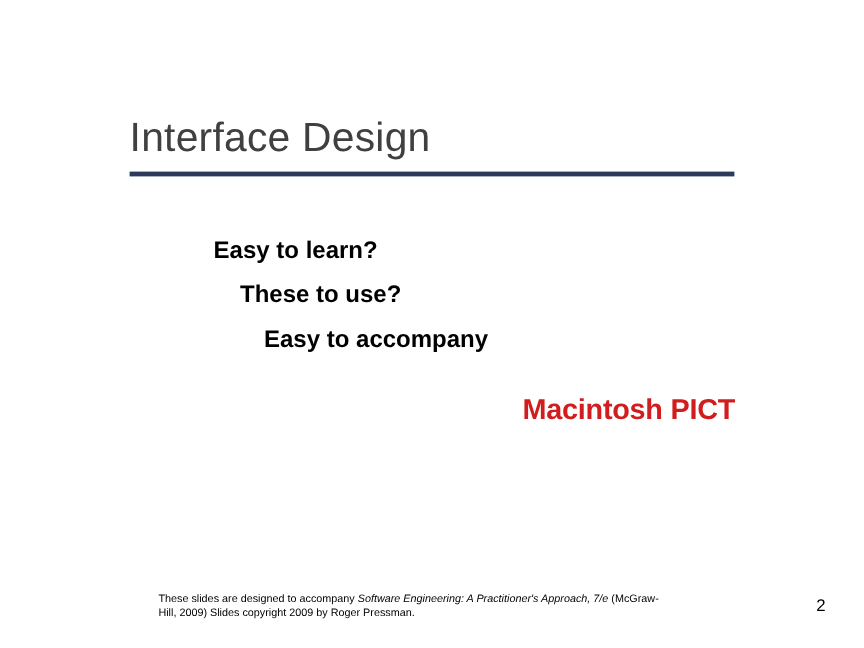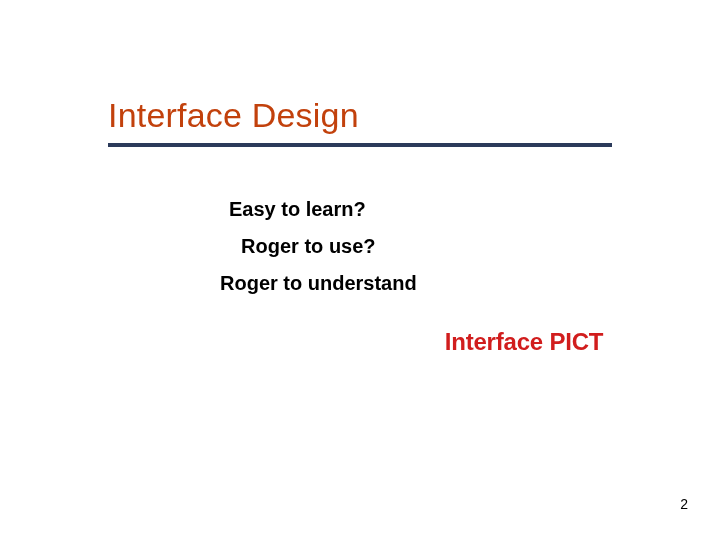--- a/index.html
+++ b/index.html
@@ -12,41 +12,40 @@
   }
   .title-wrap {
     position: absolute;
     left: 108px;
     top:  96px;
     width: 504px;
   }
   .title {
     font-size: 34px;
     font-weight: 400;
-    color: #c2410c;
+    color: #404040;
     letter-spacing: 0.2px;
     padding-bottom: 6px;
   }
   .title-rule {
     width: 100%;
     border: 0;
     border-top: 4px solid #2b3a5a;
     margin-top: 2px;
   }
   .body-lines {
     position: absolute;
     left: 178px;
     top: 198px;
   }
   .body-lines .line {
     font-size: 20px;
     font-weight: 700;
     color: #000;
     white-space: nowrap;
-    text-align: center;
   }
   .line1 { margin-left: 0;   margin-top: 0; }
   .line2 { margin-left: 22px; margin-top: 14px; }
   .line3 { margin-left: 42px; margin-top: 14px; }
 
   .pict-box {
     position: absolute;
     left: 432px;
     top: 276px;
     width: 184px;
@@ -94,24 +93,29 @@
 
 <div class="slide">
 
   <div class="title-wrap">
     <div class="title">Interface Design</div>
     <hr class="title-rule">
   </div>
 
   <div class="body-lines">
     <div class="line line1">Easy to learn?</div>
-    <div class="line line2">Roger to use?</div>
-    <div class="line line3">Roger to understand</div>
+    <div class="line line2">These to use?</div>
+    <div class="line line3">Easy to accompany</div>
   </div>
 
   <div class="pict-box">
-    <div class="pict-line">Interface PICT</div>
+    <div class="pict-line">Macintosh PICT</div>
   </div>
 
+  <div class="footer">
+    <div class="attrib">
+      <span>These slides are designed to accompany </span><span class="book">Software Engineering: A Practitioner's Approach, 7/e</span><span> (McGraw-Hill, 2009) Slides copyright 2009 by Roger Pressman.</span>
+    </div>
+  </div>
 
   <div class="pagenum">2</div>
 
 </div>
 
 </body></html>

